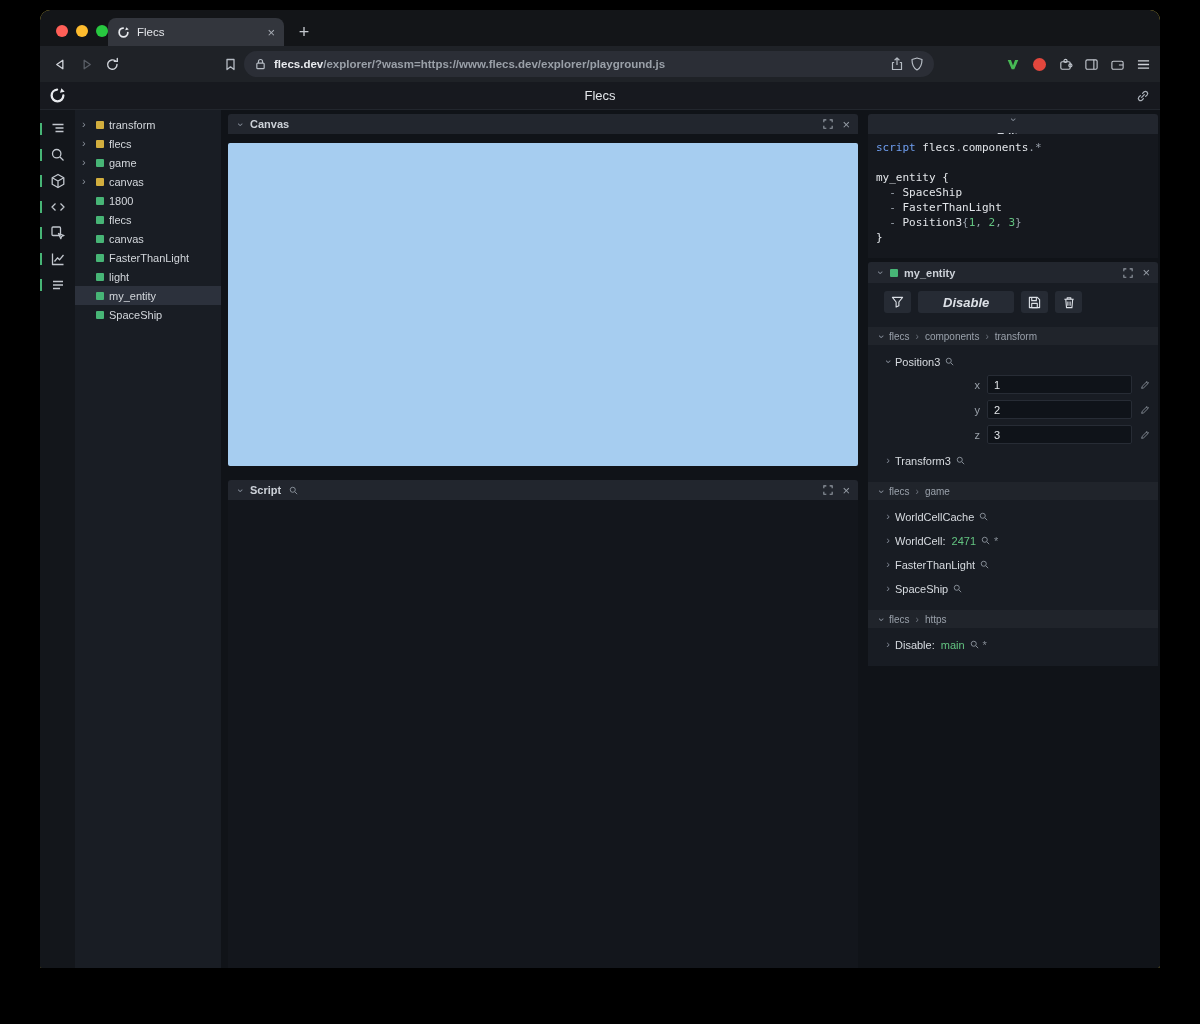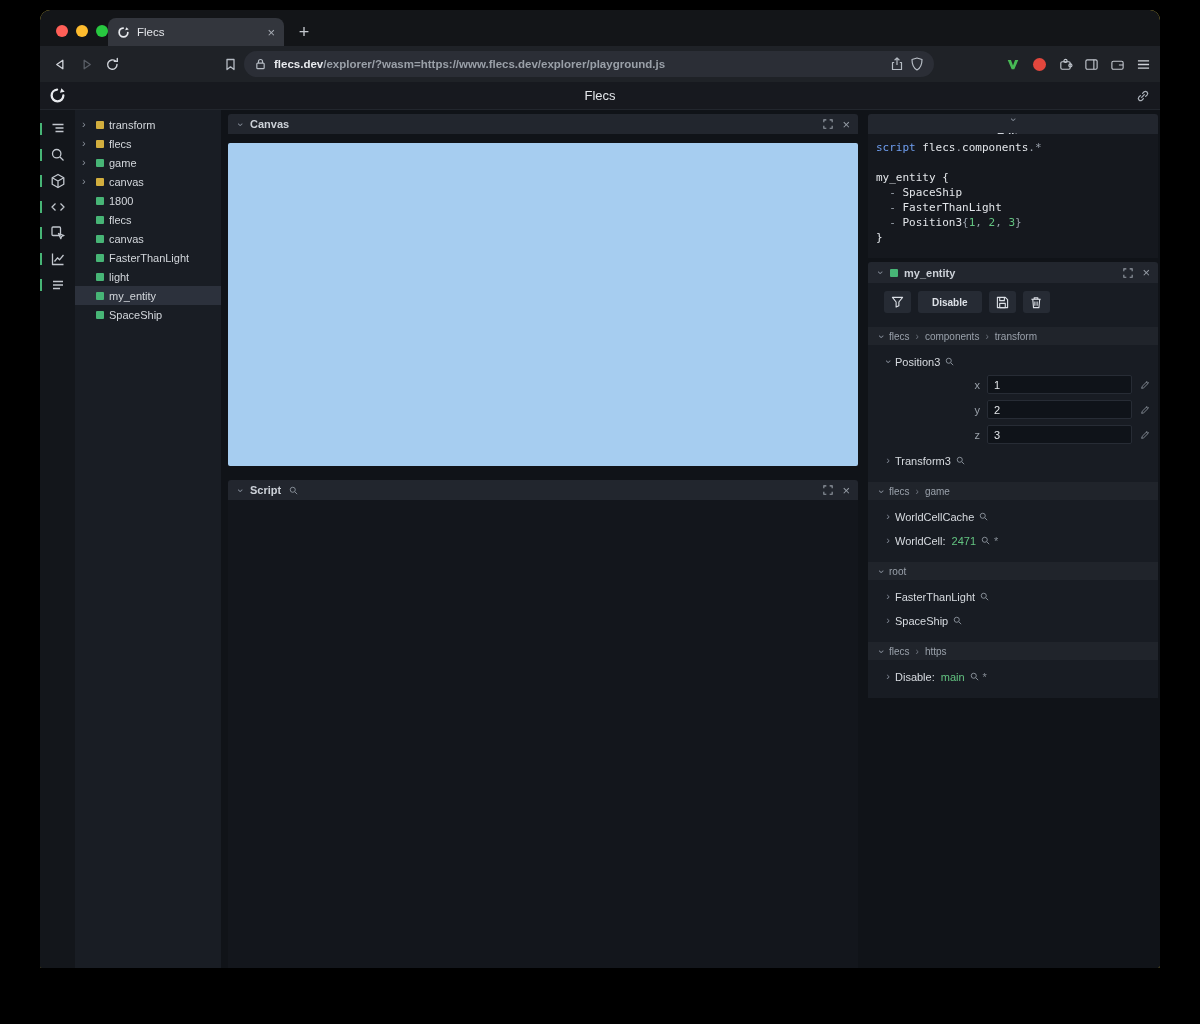--- a/index.html
+++ b/index.html
@@ -90,21 +90,21 @@
   .tok-num { color:var(--number-green); }
 
   
   .insp-header { left:828px; top:152px; width:290px; height:21px; }
   .insp-sq { width:8px; height:8px; background:var(--accent-green); border-radius:1px; }
   .insp-body { position:absolute; left:828px; top:173px; width:290px; background:#181c23; padding-bottom:14px; }
   .insp-toolbar { display:flex; gap:7px; padding:8px 0 0 16px; margin-bottom:6px; }
   .insp-btn { height:22px; background:#262b34; border:none; border-radius:3px; color:#dce0e6;
     display:flex; align-items:center; justify-content:center; }
   .icon-btn { width:27px; }
-  .disable-btn { padding:0 14px; font-size:10px; font-weight:bold; font-family:"Liberation Sans",sans-serif; }
+  .disable-btn { padding:0 25px; font-size:13px; font-weight:bold; font-family:"Liberation Sans",sans-serif;font-style:italic; }
 
   .sec-header { margin-top:14px; height:18px; background:#20242b; display:flex; align-items:center;
     padding-left:9px; gap:4px; font-size:10px; color:#99a0aa; }
   .sec-header .sep { color:#6b717b; margin:0 2px; }
   .comp-row { margin-top:9px; height:15px; display:flex; align-items:center; padding-left:16px;
     gap:3px; font-size:11px; color:#d7dbe0; }
   .comp-val { color:var(--number-green); margin-left:3px; }
   .mini-icon { color:#868d96; display:flex; align-items:center; margin-left:2px; }
   .ref-star { color:#868d96; font-size:11px; margin-left:1px; }
   .field-row { margin-top:6px; height:19px; display:flex; align-items:center; }
@@ -517,24 +517,20 @@
               <span class="comp-name">WorldCell:</span>
               <span class="comp-val">2471</span>
               <span class="mini-icon">
                 <svg width="9" height="9" viewBox="0 0 11 11" fill="none" stroke="currentColor" stroke-width="1.2">
                   <circle cx="4.6" cy="4.6" r="3.1"></circle>
                   <path d="M7 7 l3 3"></path>
                 </svg>
               </span>
               <span class="ref-star">*</span>
             </div>
-            <div class="sec-header">
-              <span class="chev ">›</span>
-              <span class="crumb">root</span>
-            </div>
             <div class="comp-row">
               <span class="chev right">›</span>
               <span class="comp-name">FasterThanLight</span>
               <span class="mini-icon">
                 <svg width="9" height="9" viewBox="0 0 11 11" fill="none" stroke="currentColor" stroke-width="1.2">
                   <circle cx="4.6" cy="4.6" r="3.1"></circle>
                   <path d="M7 7 l3 3"></path>
                 </svg>
               </span>
             </div>

